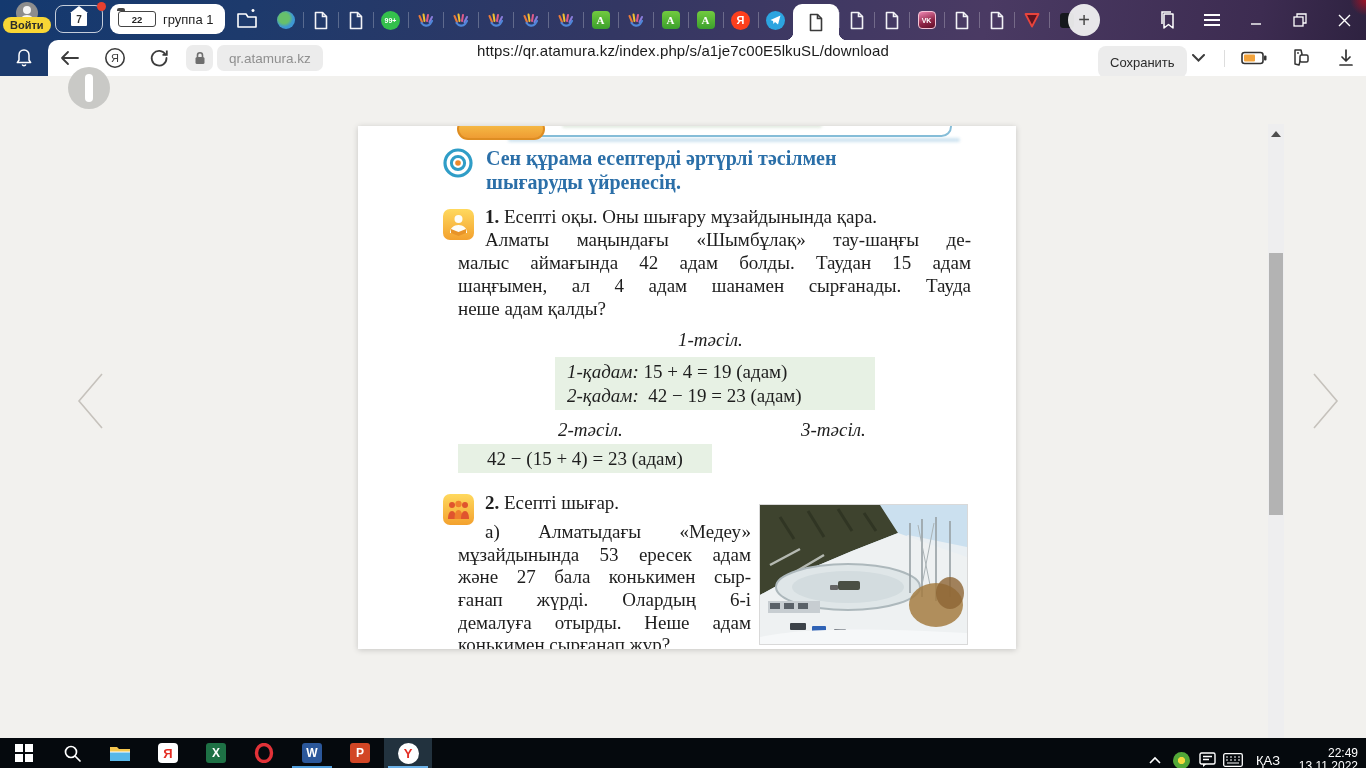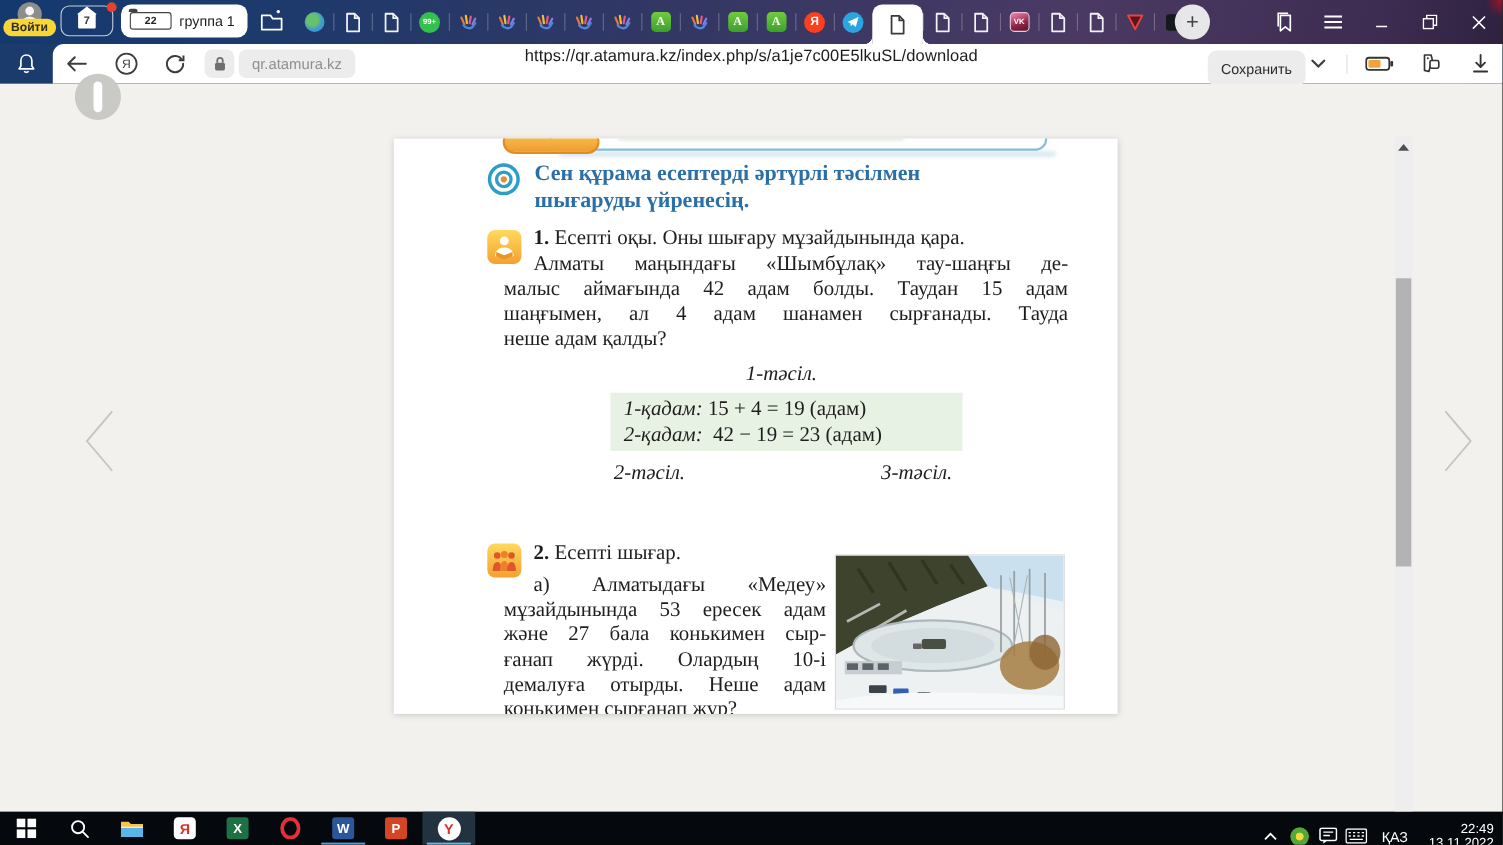--- a/index.html
+++ b/index.html
@@ -426,41 +426,42 @@
       <div class="method-title" style="left:320px; top:203px;">1-тәсіл.</div>
 
       <div class="gbox" style="left:197px; top:231px; width:320px; height:53px; padding:3px 0 0 12px; line-height:24px;">
         <div><span class="it">1-қадам:</span> <span>15 + 4 = 19 (адам)</span></div>
         <div><span class="it">2-қадам:</span>&nbsp; <span>42 − 19 = 23 (адам)</span></div>
       </div>
 
       <div class="method-title" style="left:200px; top:293px;font-family:Liberation Serif, serif;">2-тәсіл.</div>
       <div class="method-title" style="left:443px; top:293px;">3-тәсіл.</div>
 
+      <div class="gbox" style="left:100px; top:318px; width:254px; height:29px; line-height:29px; text-align:center;">42 − (15 + 4) = 23 (адам)</div>
 
       <div class="task-icon" style="left:85px; top:368px;">
         <svg width="31" height="31" viewBox="0 0 31 31">
           <circle cx="9" cy="11" r="3" fill="#e0542e"></circle>
             <path d="M5 25c0-5 1.5-8 4-8s4 3 4 8z" fill="#e0542e"></path>
           <circle cx="15.5" cy="10" r="3.2" fill="#ef7f2c"></circle>
             <path d="M11.5 25c0-6 1.6-9 4-9s4 3 4 9z" fill="#ef7f2c"></path>
           <circle cx="22" cy="11" r="3" fill="#e0542e"></circle>
             <path d="M18 25c0-5 1.5-8 4-8s4 3 4 8z" fill="#e0542e"></path>
         </svg>
       </div>
       <div class="method-title" style="left:127px; top:366px; font-style:normal; font-size:19px;">
         <span class="tnum">2.</span> <span>Есепті шығар.</span>
       </div>
 
       <div class="t2block">
           <div id="t2body">
             <div class="tline just indent">а) Алматыдағы «Медеу»</div>
             <div class="tline just">мұзайдынында 53 ересек адам</div>
             <div class="tline just">және 27 бала конькимен сыр-</div>
-            <div class="tline just">ғанап жүрді. Олардың 10-і</div>
+            <div class="tline just">ғанап жүрді. Олардың 6-і</div>
             <div class="tline just">демалуға отырды. Неше адам</div>
             <div class="tline">конькимен сырғанап жүр?</div>
           </div>
         </div>
 
       <div class="photo">
         <svg width="207" height="139" viewBox="0 0 207 139">
           <rect width="207" height="139" fill="#cbe0ef"></rect>
           <polygon points="115,48 148,30 207,42 207,66 118,62" fill="#e9eff3"></polygon>
           <polygon points="0,0 120,0 138,28 92,46 40,68 0,90" fill="#3e432e"></polygon>

